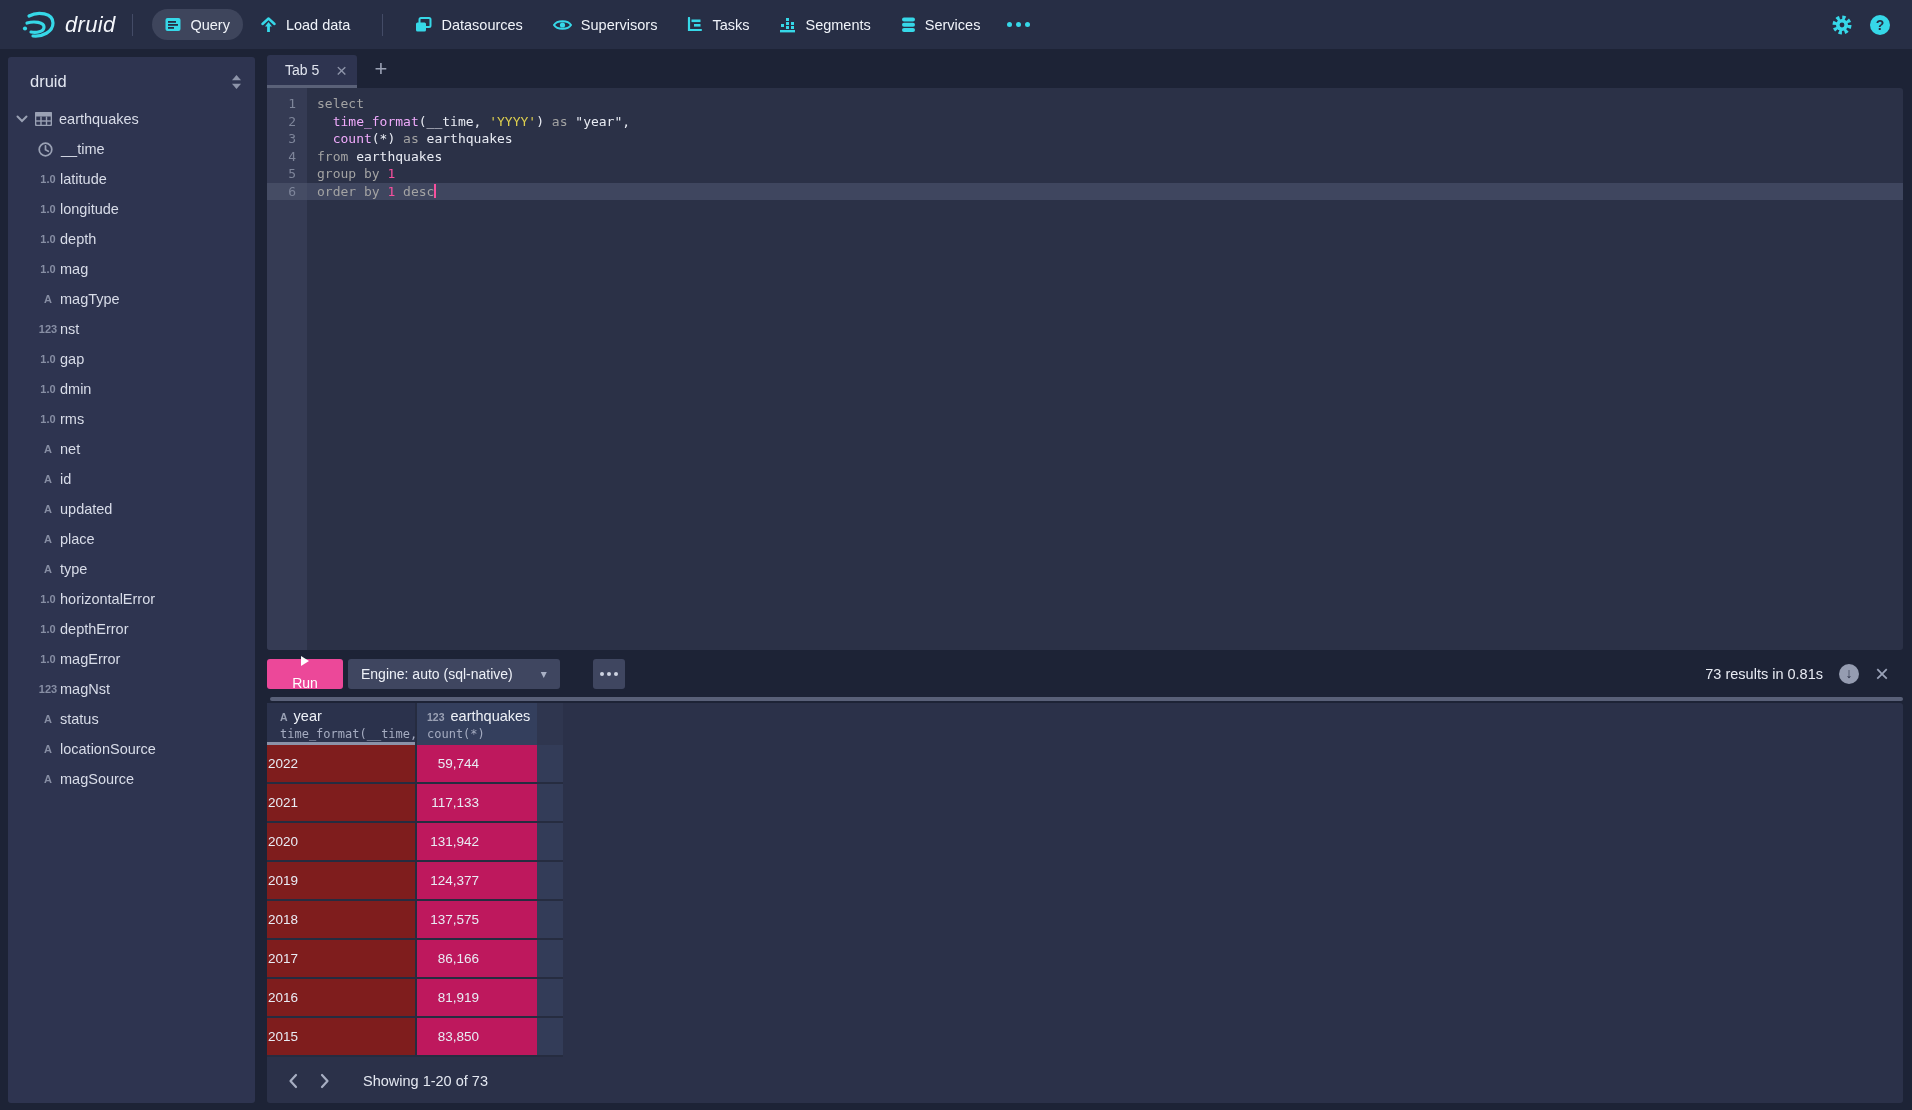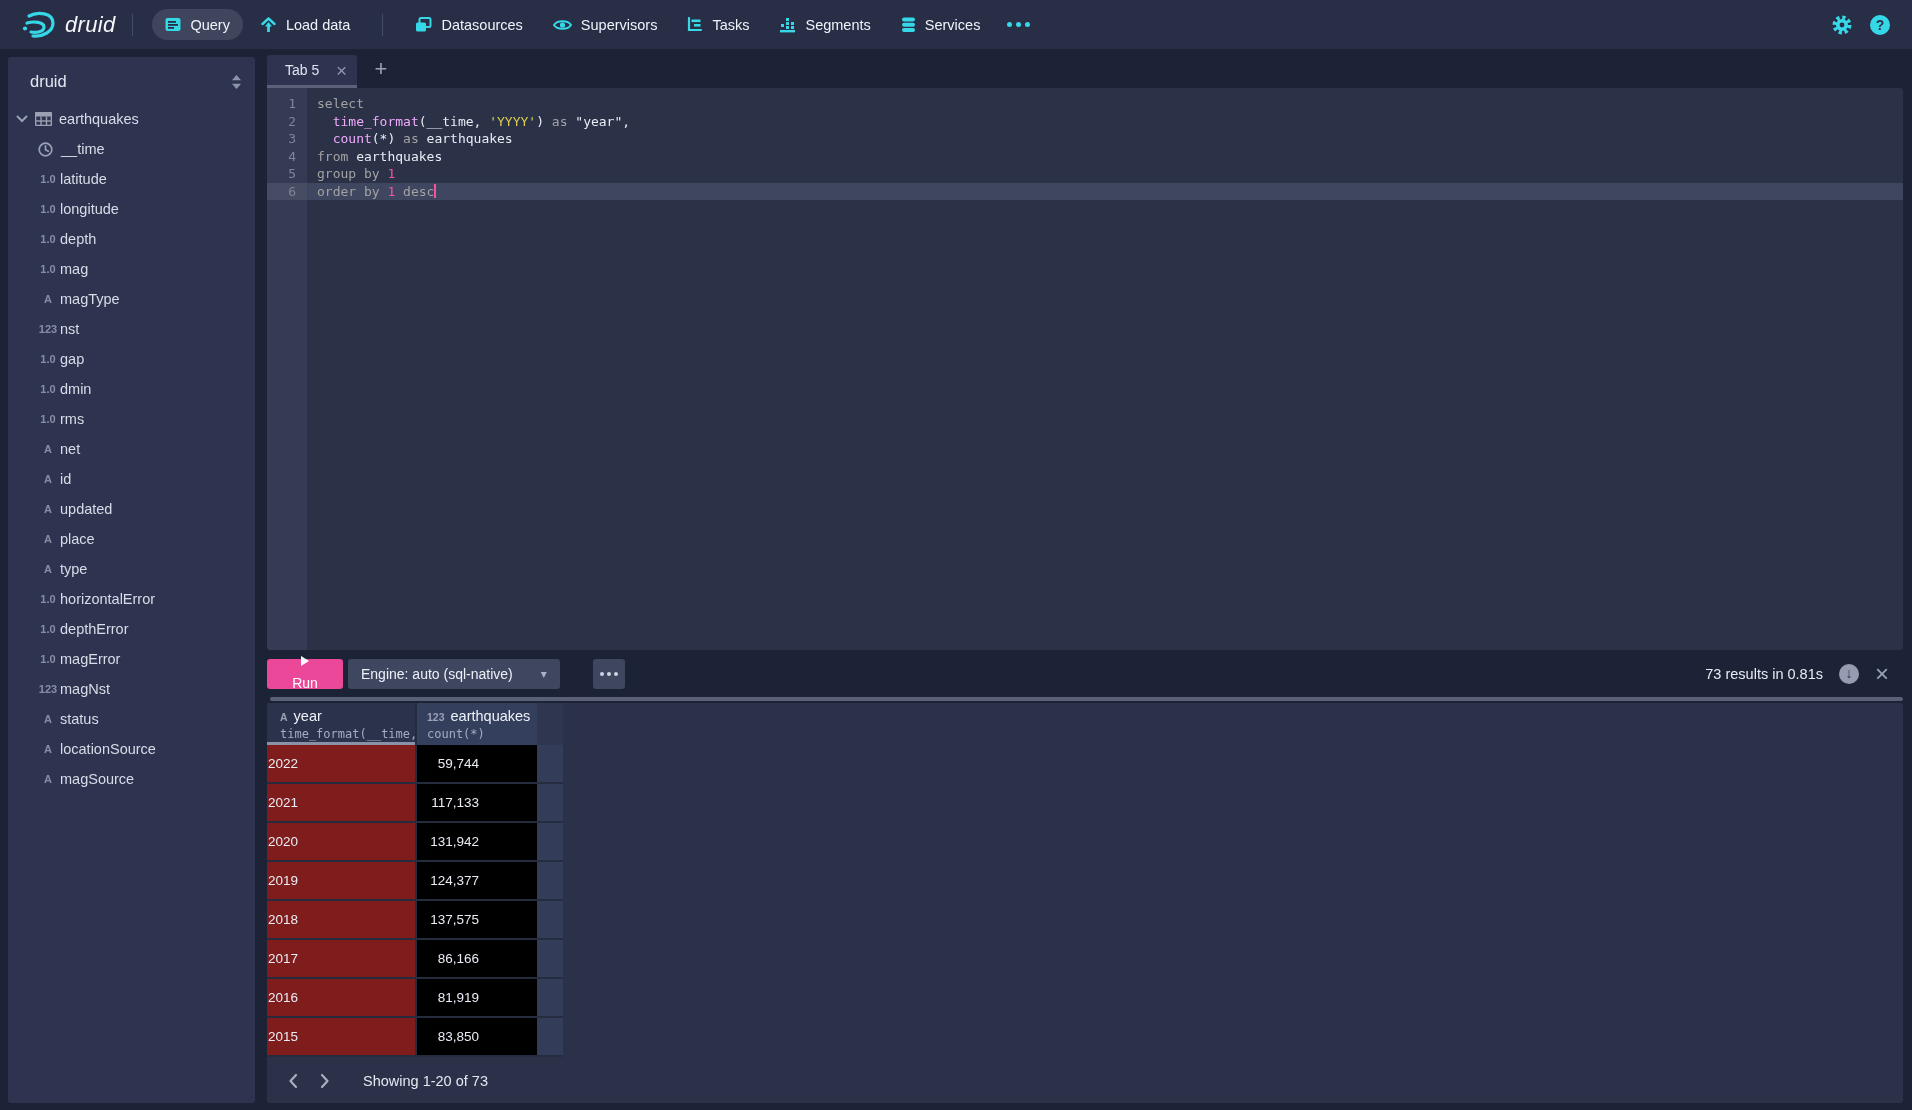--- a/index.html
+++ b/index.html
@@ -109,21 +109,21 @@
   .th-type { color:#9aa1b4; font-size:10.5px; font-weight:bold; }
   .th-expr { font-family:"DejaVu Sans Mono",monospace; font-size:12px; color:#a5acc1;
     margin-top:3px; white-space:nowrap; overflow:hidden; }
   .sort-underline { position:absolute; left:0; right:0; bottom:0; height:3px;
     background:#8b92a8; }
   .trow { display:flex; height:39px; }
   .td { display:flex; align-items:center; font-size:13.5px; color:#e9ecf4;
     border-bottom:2px solid #262c40; cursor:pointer; }
   .td.c1 { width:150px; background:#7f1d1d; padding-left:1px;
     border-right:2px solid #262c40; }
-  .td.c2 { width:120px; background:#000000; padding-left:10px; }
+  .td.c2 { width:120px; background:#be185d; padding-left:10px; }
   .td.c2 .num { display:inline-block; width:52px; text-align:right; }
   .td.sliver { width:26px; background:#333c58; }
   .pager { position:absolute; left:10px; bottom:9px; display:flex; align-items:center;justify-content:space-between; }
   .pg-btn { width:32px; height:26px; display:flex; align-items:center;
     justify-content:center; cursor:pointer; }
   .pager-label { margin-left:22px; color:#e4e8f1; font-size:14.5px; }
 </style>
 </head>
 <body>
 

